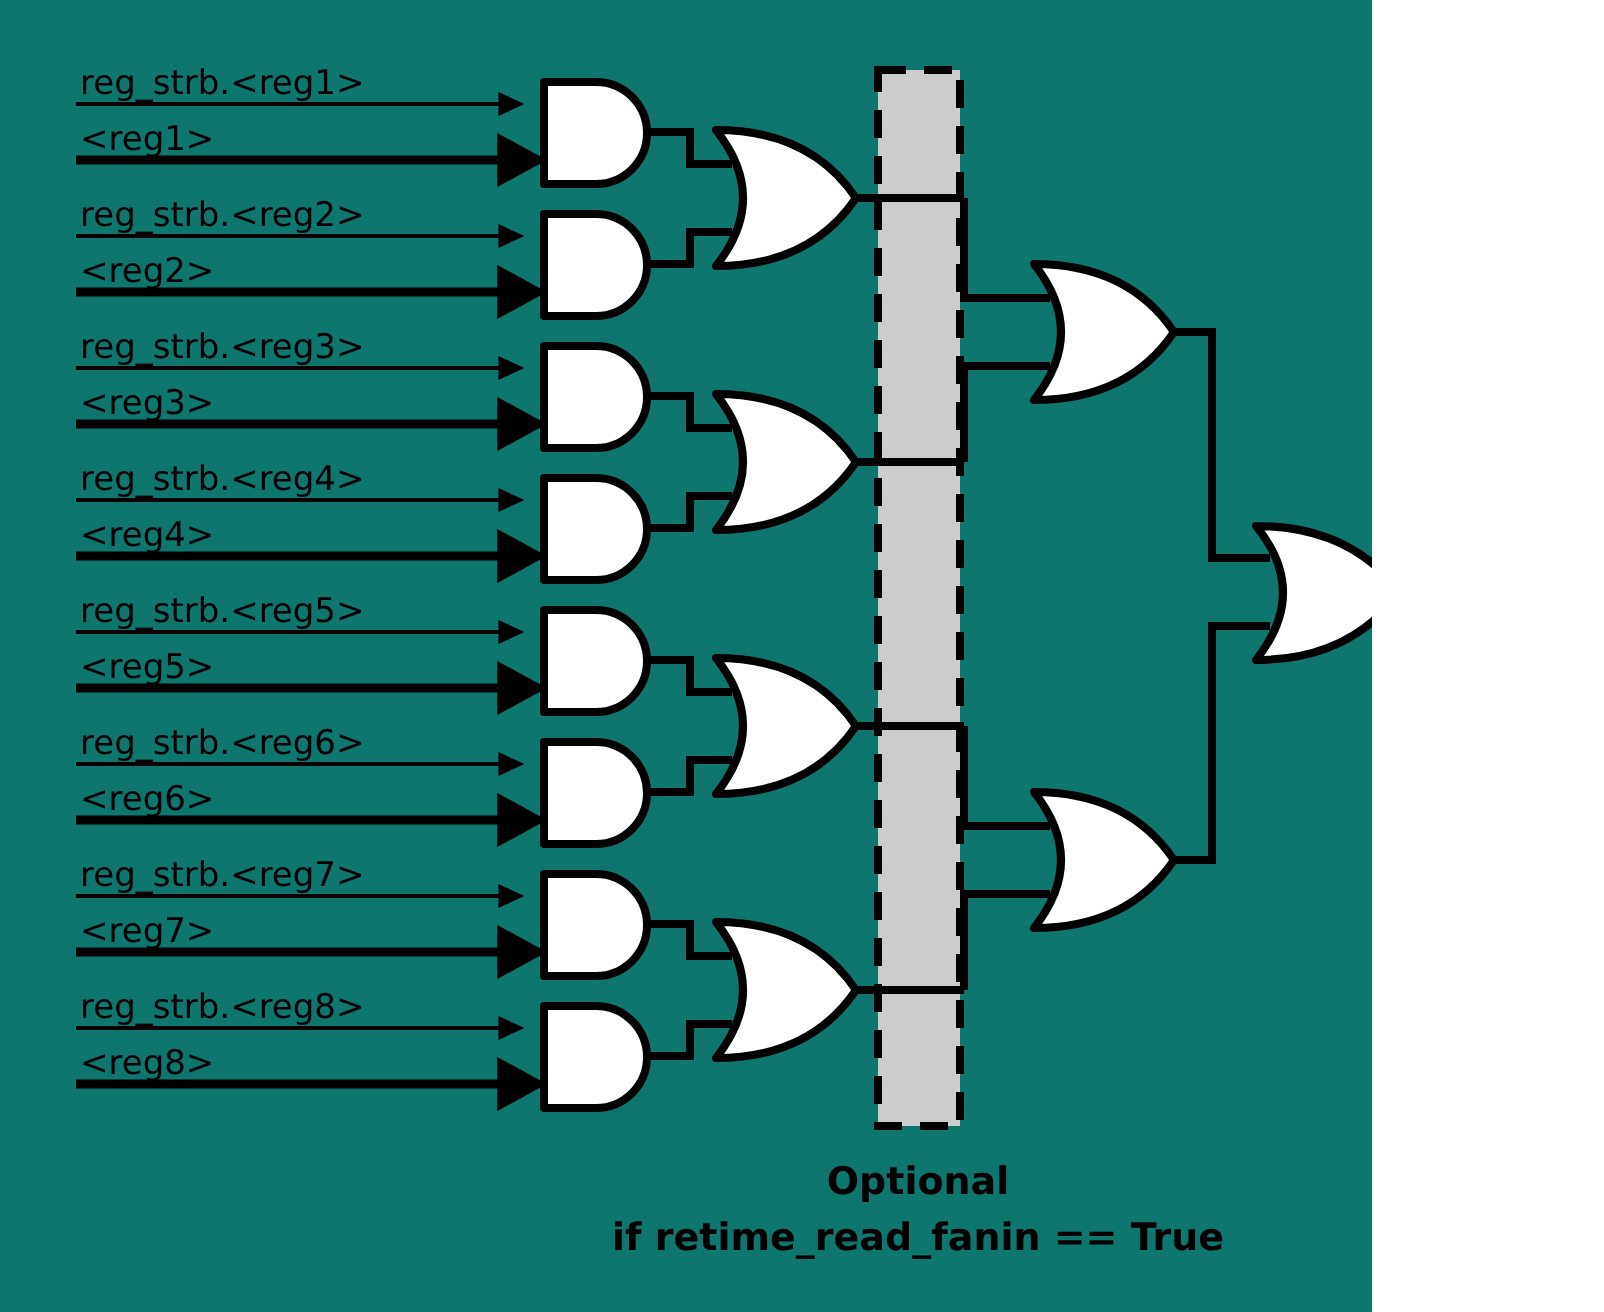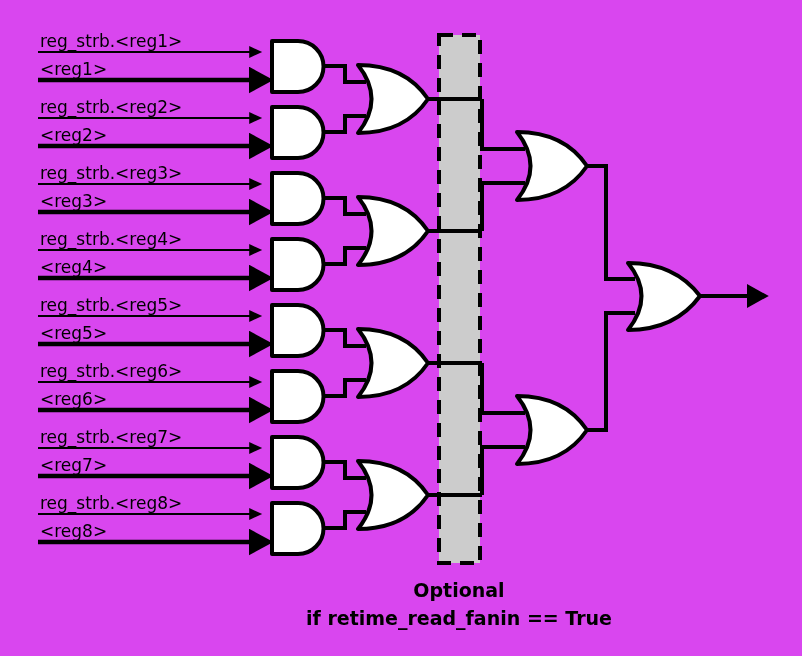--- a/index.html
+++ b/index.html
@@ -2,23 +2,23 @@
 <html><head>
 <meta charset="utf-8">
 <style>
   html, body {
     margin: 0;
     padding: 0;
     background: #ffffff;
   }
   #canvas {
     position: relative;
-    width: 802px;
+    width: 686px;
     height: 656px;
-    background: #d946ef;
+    background: #0f766e;
     font-family: "DejaVu Sans", "Liberation Sans", sans-serif;
     overflow: hidden;
   }
   svg.diagram {
     position: absolute;
     left: 0;
     top: 0;
     width: 802px;
     height: 656px;
   }

